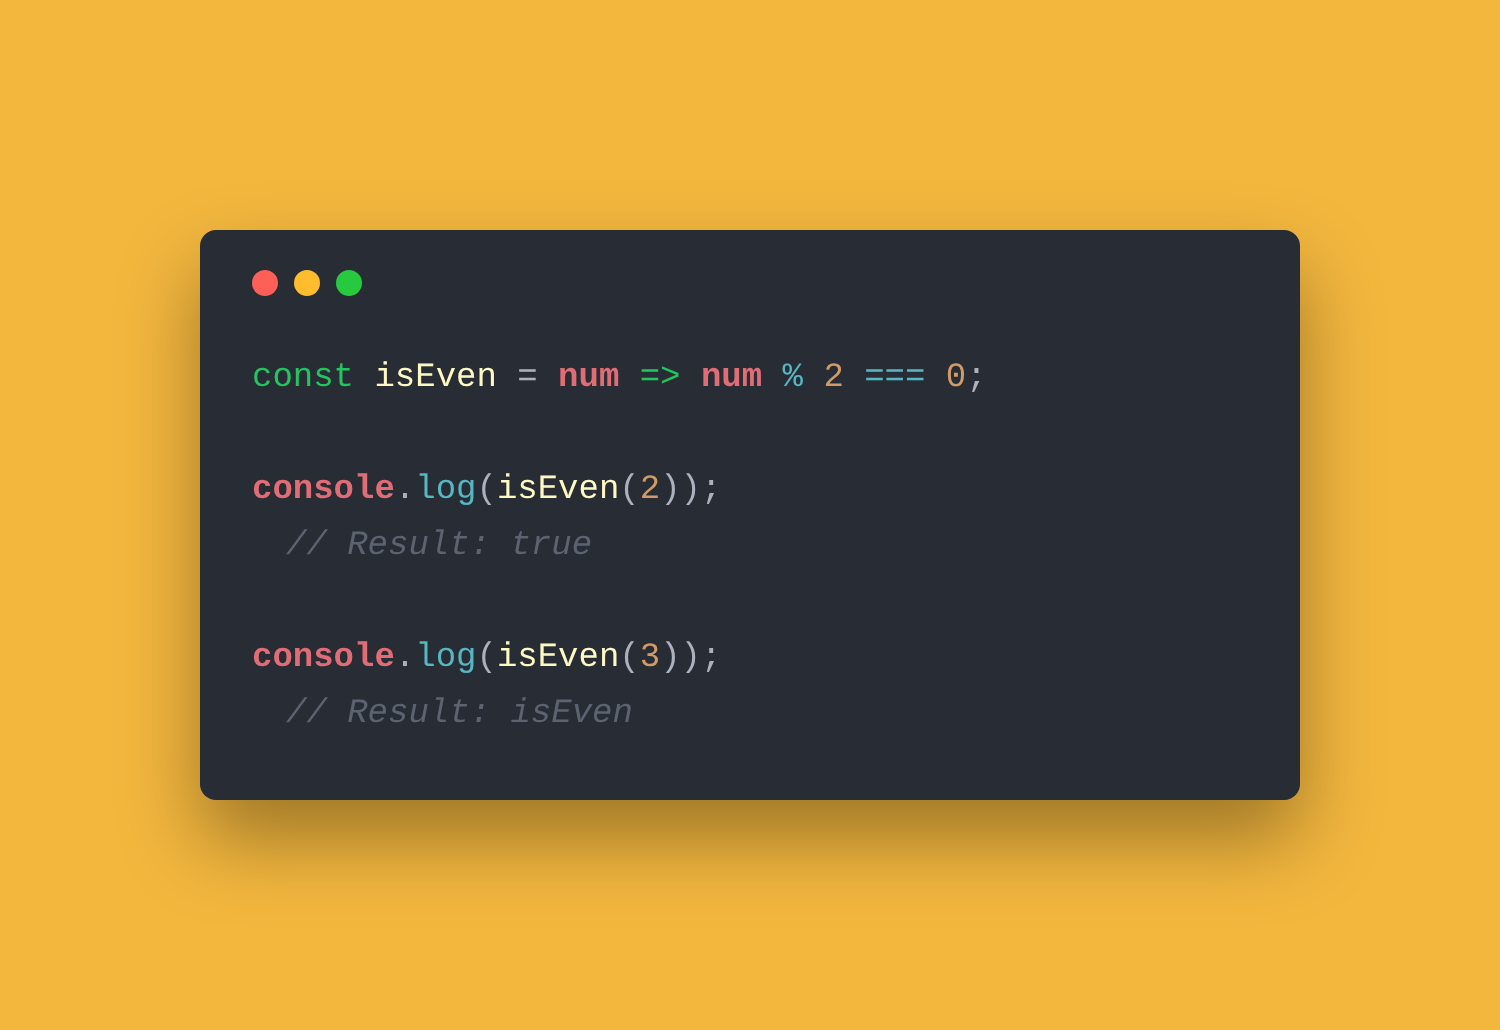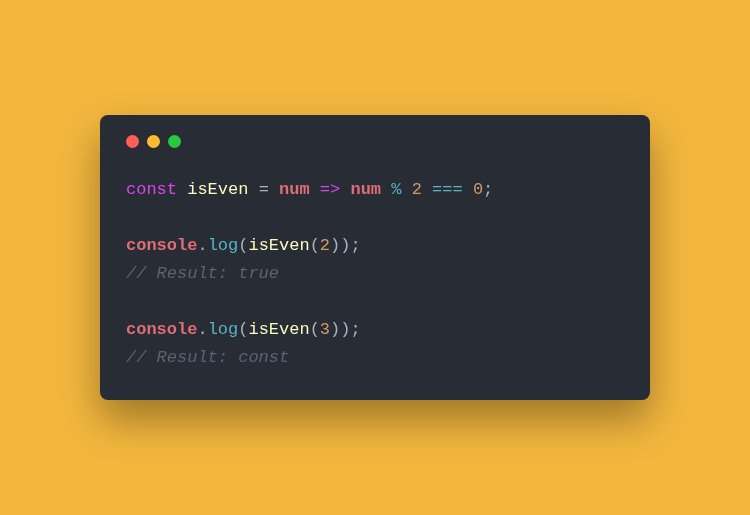--- a/index.html
+++ b/index.html
@@ -31,38 +31,38 @@
     .dot.red { background: #ff5f56; }
     .dot.yellow { background: #ffbd2e; }
     .dot.green { background: #27c93f; }
     .code {
       font-family: "Menlo", "Consolas", "Courier New", monospace;
       font-size: 17px;
       line-height: 1.65;
       color: #abb2bf;
       white-space: pre;
     }
-    .kw { color: #d946ef; }
+    .kw { color: #22c55e; }
     .fn { color: #fef9c3; }
     .id { color: #e06c75; font-weight: bold; }
     .op { color: #56b6c2; }
     .punc { color: #abb2bf; }
     .num { color: #d19a66; }
-    .comment { color: #5c6370; font-style: italic; }
+    .comment { color: #5c6370; font-style: italic; margin-left: 17px; }
     .prop { color: #56b6c2; }
   </style>
 </head>
 <body>
 
 <div class="window">
   <div class="titlebar">
     <div class="dot red"></div>
     <div class="dot yellow"></div>
     <div class="dot green"></div>
   </div>
   <div class="code"><span><span class="kw">const</span> <span class="fn">isEven</span><span class="punc"> = </span><span class="id">num</span><span class="kw"> =&gt; </span><span class="id">num</span><span class="op"> % </span><span class="num">2</span><span class="op"> === </span><span class="num">0</span><span class="punc">;</span></span>
 
 <span><span class="id">console</span><span class="punc">.</span><span class="prop">log</span><span class="punc">(</span><span class="fn">isEven</span><span class="punc">(</span><span class="num">2</span><span class="punc">)</span><span class="punc">)</span><span class="punc">;</span></span>
 <span><span class="comment">// Result: true</span></span>
 
 <span><span class="id">console</span><span class="punc">.</span><span class="prop">log</span><span class="punc">(</span><span class="fn">isEven</span><span class="punc">(</span><span class="num">3</span><span class="punc">)</span><span class="punc">)</span><span class="punc">;</span></span>
-<span><span class="comment">// Result: const</span></span></div>
+<span><span class="comment">// Result: isEven</span></span></div>
 </div>
 
 </body></html>

